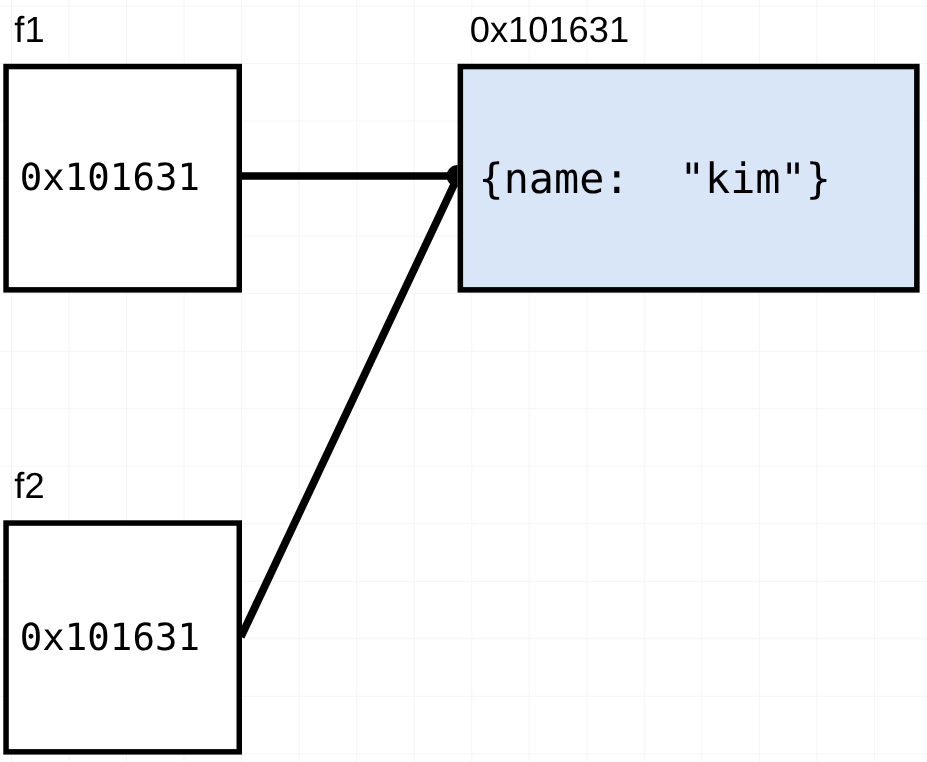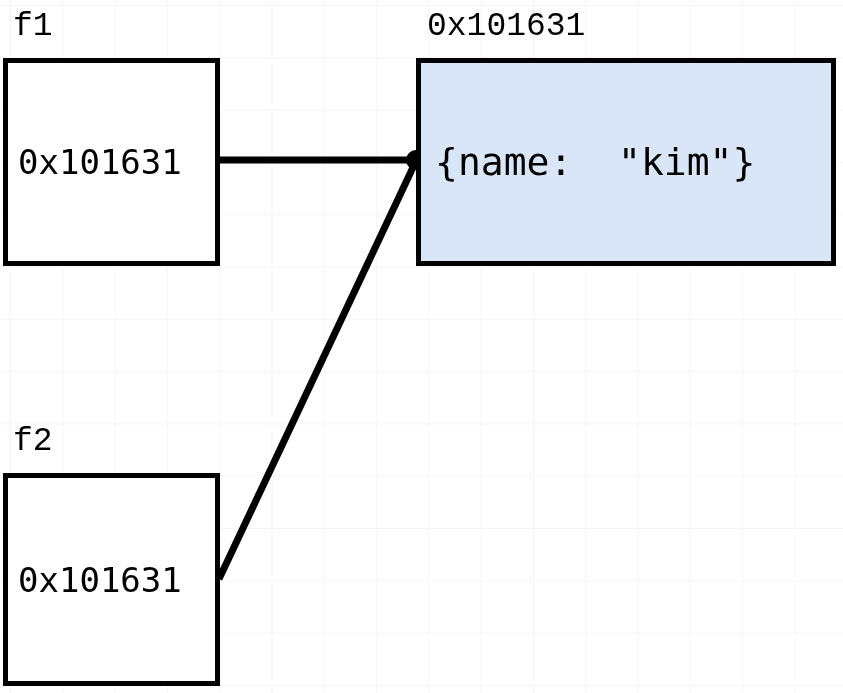--- a/index.html
+++ b/index.html
@@ -22,21 +22,21 @@
   }
   .edge-layer {
     position: absolute;
     left: 0; top: 0;
     width: 843px;
     height: 693px;
     pointer-events: none;
   }
   .var-label {
     position: absolute;
-    font-family: Liberation Mono, monospace;
+    font-family: Liberation Sans, sans-serif;
     font-size: 33px;
     line-height: 1;
     color: #000000;
     white-space: pre;
   }
   .frame-box {
     position: absolute;
     box-sizing: border-box;
     border: 5px solid #000000;
     background: #ffffff;

